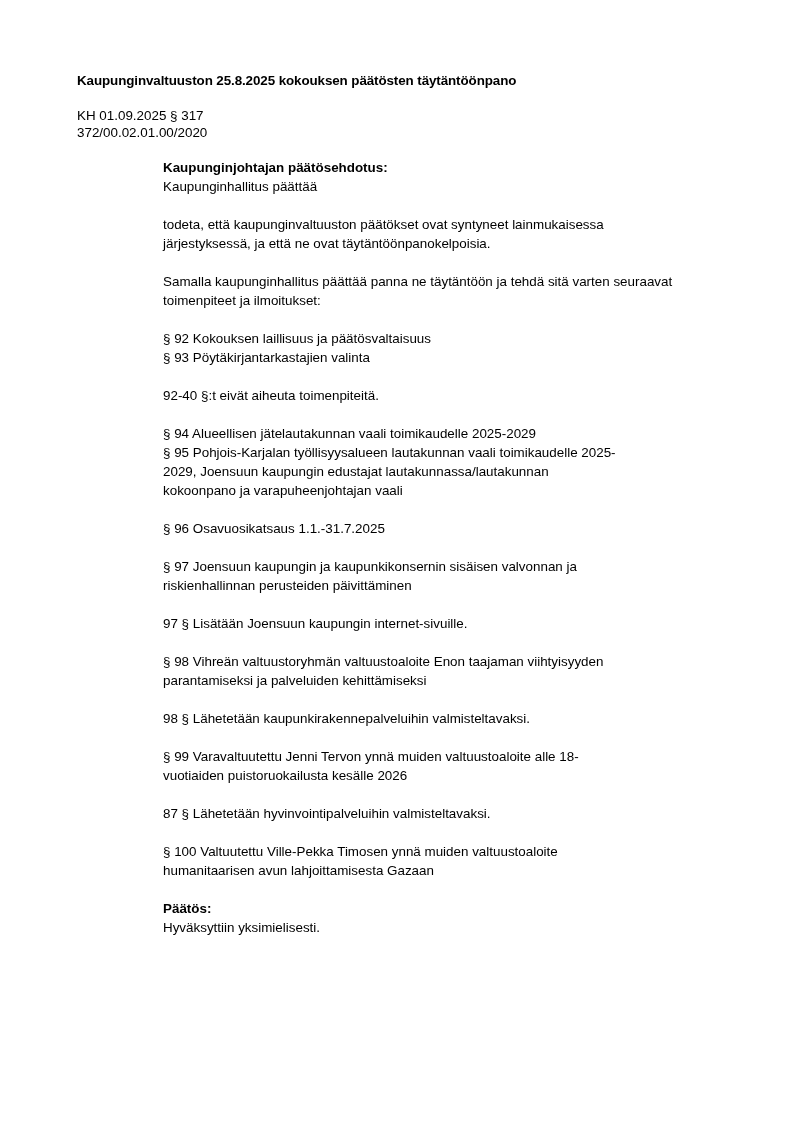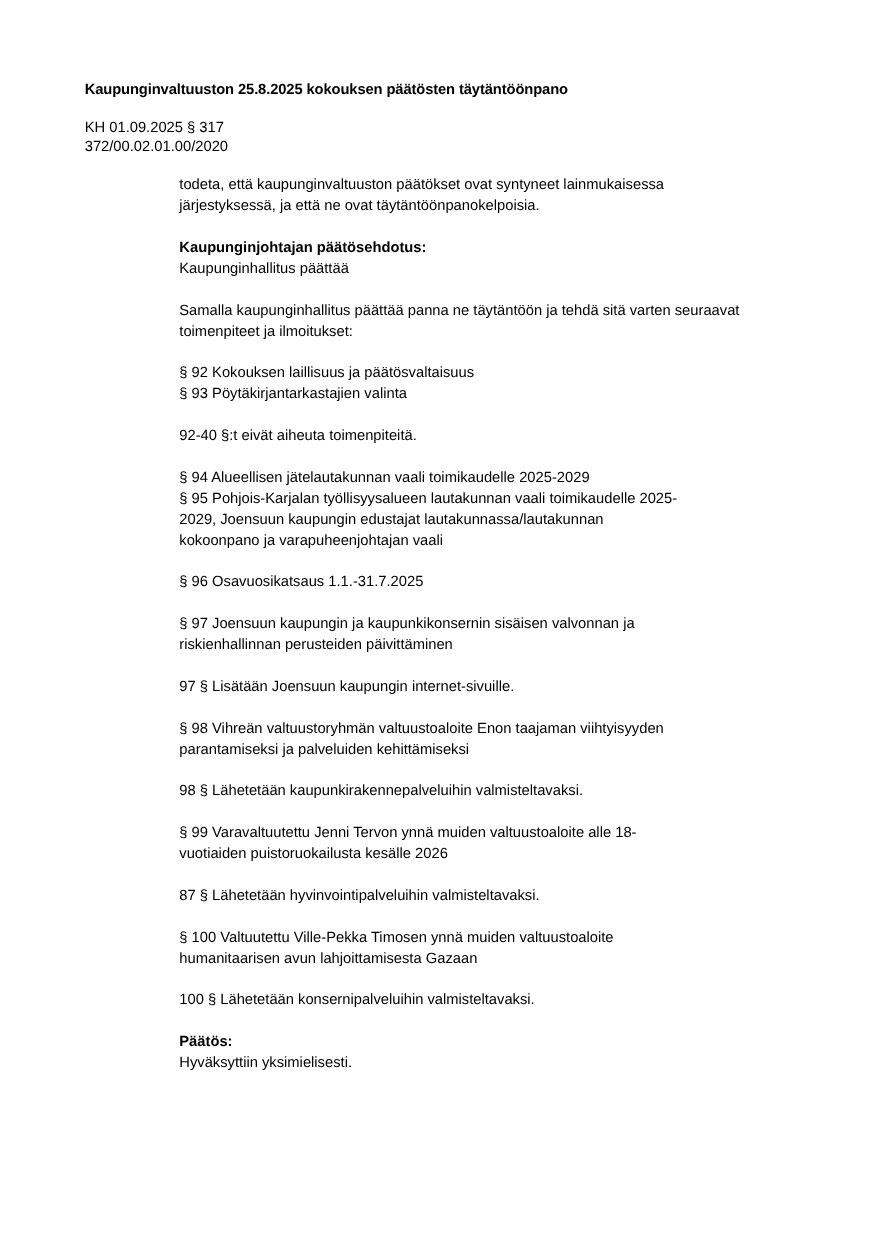--- a/index.html
+++ b/index.html
@@ -16,23 +16,23 @@
 <body>
 
 <div class="title">Kaupunginvaltuuston 25.8.2025  kokouksen päätösten täytäntöönpano</div>
 
 <div class="meta">
   <span class="line">KH 01.09.2025 § 317</span>
   <span class="line">372/00.02.01.00/2020</span>
 </div>
 
 <div class="body">
+  <p><span class="line heading">Kaupunginjohtajan päätösehdotus:</span><span class="line">Kaupunginhallitus päättää</span></p>
   <p>todeta, että kaupunginvaltuuston  päätökset ovat syntyneet lainmukaisessa
 järjestyksessä, ja että ne ovat täytäntöönpanokelpoisia.</p>
-  <p><span class="line heading">Kaupunginjohtajan päätösehdotus:</span><span class="line">Kaupunginhallitus päättää</span></p>
   <p>Samalla kaupunginhallitus päättää panna ne täytäntöön ja tehdä sitä varten seuraavat
 toimenpiteet ja ilmoitukset:</p>
   <p>§ 92 Kokouksen laillisuus ja päätösvaltaisuus
 § 93 Pöytäkirjantarkastajien valinta</p>
   <p>92-40 §:t eivät aiheuta toimenpiteitä.</p>
   <p>§ 94 Alueellisen jätelautakunnan vaali toimikaudelle 2025-2029
 § 95 Pohjois-Karjalan työllisyysalueen lautakunnan vaali toimikaudelle 2025-
 2029, Joensuun kaupungin edustajat lautakunnassa/lautakunnan
 kokoonpano ja varapuheenjohtajan vaali</p>
   <p>§ 96 Osavuosikatsaus 1.1.-31.7.2025</p>
@@ -40,15 +40,14 @@
 riskienhallinnan perusteiden päivittäminen</p>
   <p>97 § Lisätään Joensuun kaupungin internet-sivuille.</p>
   <p>§ 98 Vihreän valtuustoryhmän valtuustoaloite Enon taajaman viihtyisyyden
 parantamiseksi ja palveluiden kehittämiseksi</p>
   <p>98 §  Lähetetään kaupunkirakennepalveluihin  valmisteltavaksi.</p>
   <p>§ 99 Varavaltuutettu Jenni Tervon ynnä muiden valtuustoaloite alle 18-
 vuotiaiden puistoruokailusta kesälle 2026</p>
   <p>87 §  Lähetetään hyvinvointipalveluihin  valmisteltavaksi.</p>
   <p>§ 100 Valtuutettu Ville-Pekka Timosen ynnä muiden valtuustoaloite
 humanitaarisen avun lahjoittamisesta Gazaan</p>
-  <p>100 §  Lähetetään konsernipalveluihin valmisteltavaksi.</p>
   <p><span class="line heading">Päätös:</span><span class="line">Hyväksyttiin yksimielisesti.</span></p>
 </div>
 
 </body></html>

